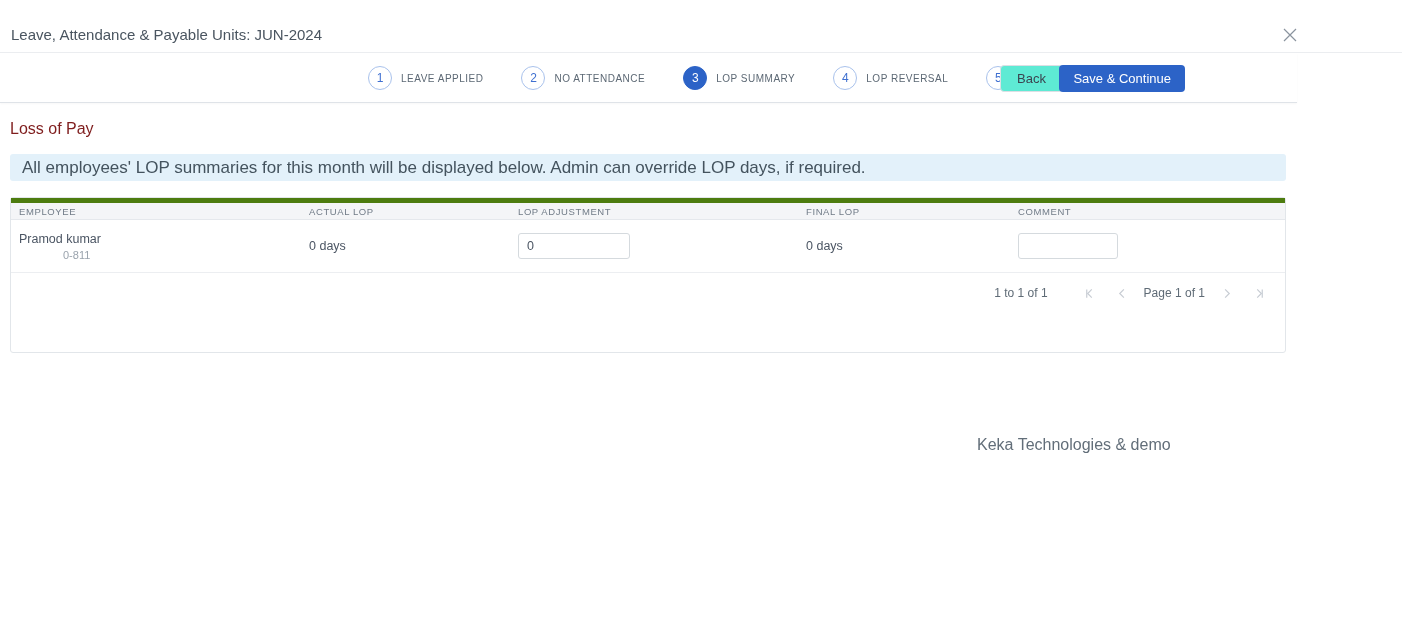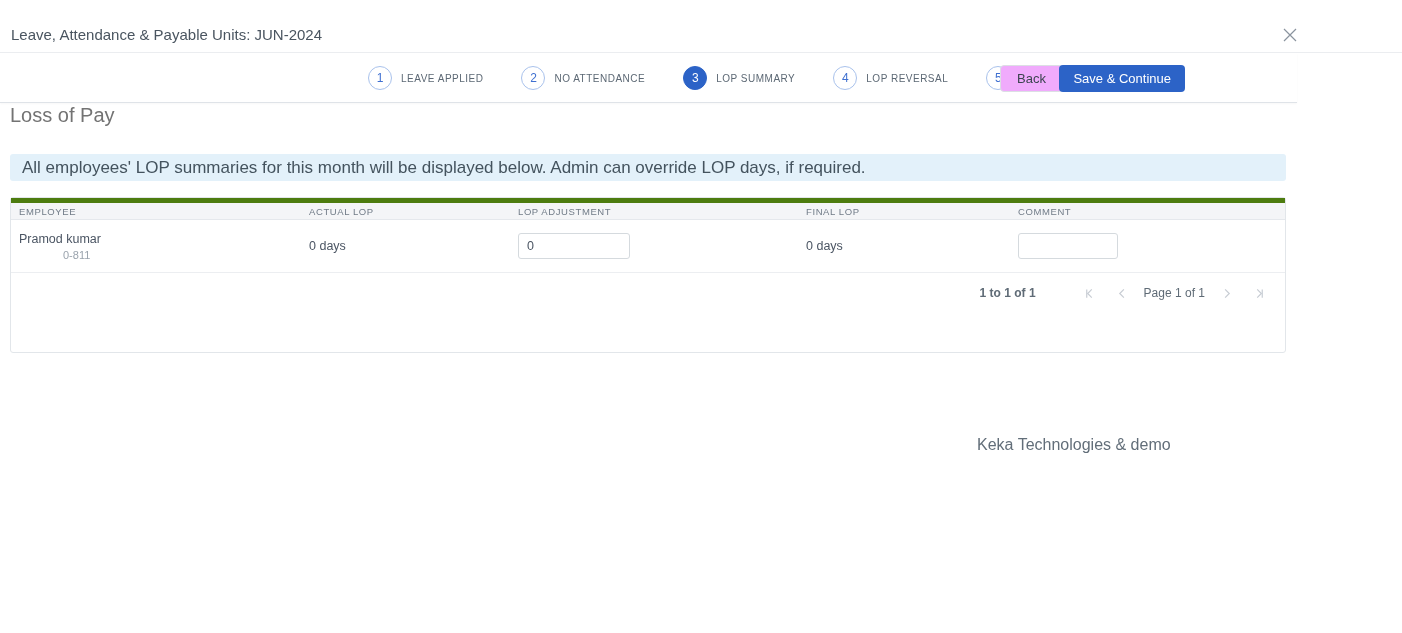--- a/index.html
+++ b/index.html
@@ -11,25 +11,25 @@
   .modal-title { position:absolute; left:11px; top:26px; font-size:15px; color:#4a5560; }
   .close-btn { position:absolute; right:102px; top:25px; width:20px; height:20px; cursor:pointer; color:#8a939e; display:flex; align-items:center; justify-content:center; }
 
   
   .stepperbar { position:absolute; left:0; top:53px; width:1297px; height:50px; background:#fff; border-bottom:1px solid #dfe3e8; box-shadow:0 1px 2px rgba(0,0,0,0.03); }
   .steps { position:absolute; left:368px; top:0; height:50px; display:flex; align-items:center; gap:38px; }
   .step { display:flex; align-items:center; gap:9px; }
   .step-circle { width:24px; height:24px; border-radius:50%; border:1px solid #a9c2ec; color:#3e6fd0; background:#fff; font-size:12px; display:flex; align-items:center; justify-content:center; }
   .step.active .step-circle { background:#2c63c7; border-color:#2c63c7; color:#fff; }
   .step-label { font-size:10px; letter-spacing:0.5px; color:#5c6874; }
-  .back-btn { position:absolute; right:234px; top:12px; height:27px; padding:0 16px; background:#f0abfc; border:1px solid #dcdfe4; border-radius:4px; font-size:13px; color:#3b4450; display:flex; align-items:center; cursor:pointer; }
+  .back-btn { position:absolute; right:234px; top:12px; height:27px; padding:0 16px; background:#5eead4; border:1px solid #dcdfe4; border-radius:4px; font-size:13px; color:#3b4450; display:flex; align-items:center; cursor:pointer; }
   .save-btn { position:absolute; right:112px; top:12px; height:27px; padding:0 14px; background:#2c63c7; border:none; border-radius:4px; font-size:13px; color:#fff; display:flex; align-items:center; cursor:pointer; }
 
   
-  .section-heading { position:absolute; left:10px; top:104px; font-size:20px; color:#737373; }
+  .section-heading { position:absolute; left:10px; top:120px; font-size:16px; color:#7f1d1d; }
   .info-banner { position:absolute; left:10px; top:154px; width:1276px; height:27px; background:#e3f1fa; border-radius:3px; display:flex; align-items:center; padding-left:12px; font-size:17px; color:#44535e; }
 
   .card { position:absolute; left:10px; top:197px; width:1276px; height:156px; background:#fff; border:1px solid #e2e6ea; border-radius:3px; }
   .toolbar { height:40px; display:flex; align-items:center; padding:0 14px; }
   .outline-btn { height:28px; padding:0 14px; background:#fff; border:1px solid #a9c2ec; border-radius:4px; color:#3e6fd0; font-size:12.5px; display:flex; align-items:center; cursor:pointer; }
   .or-label { margin:0 14px; font-size:12.5px; font-weight:bold; color:#3b4450; }
   .toolbar-spacer { flex:1; }
   .search-box { width:200px; height:26px; border:1px solid #d9dde2; border-radius:4px; display:flex; align-items:center; padding-left:8px; color:#8a939e; background:#fff; }
   .search-box input { border:none; outline:none; width:160px; margin-left:6px; font-size:12.5px; color:#4b5563; font-family:"Liberation Sans", sans-serif; }
   .search-box input::placeholder { color:#9aa3ad; }
@@ -40,21 +40,21 @@
   .th { font-size:9.5px; letter-spacing:0.6px; color:#707b87; padding-left:8px; }
   .tbl-row { height:53px; border-bottom:1px solid #eceef1; align-items:center; }
   .td { padding-left:8px; font-size:12.5px; color:#4b5563; }
   .emp-name { font-size:12.5px; color:#4b5563; }
   .emp-id { font-size:11px; color:#9aa3ad; margin-top:3px;margin-left:44px; }
   .cell-input { height:26px; border:1px solid #d5dade; border-radius:3px; padding-left:8px; font-size:12.5px; color:#4b5563; outline:none; font-family:"Liberation Sans", sans-serif; }
   .lop-input { width:112px; }
   .comment-input { width:100px; }
 
   .pagination { height:40px; display:flex; align-items:center; justify-content:flex-end; padding-right:20px; font-size:12px; color:#5f6b76; }
-  .pg-range { margin-right:48px;font-weight:bold; }
+  .pg-range { margin-right:36px; }
   .pg-icon { color:#c7ccd3; display:flex; align-items:center; cursor:pointer; }
   .pg-first { margin-right:22px; } .pg-prev { margin-right:16px; }
   .pg-page { margin-right:16px; } .pg-next { margin-right:22px; }
 
   .footer-text { position:absolute; left:977px; top:436px; font-size:16px; color:#626e79; }
 </style>
 </head>
 <body>
 
 <div class="page">

